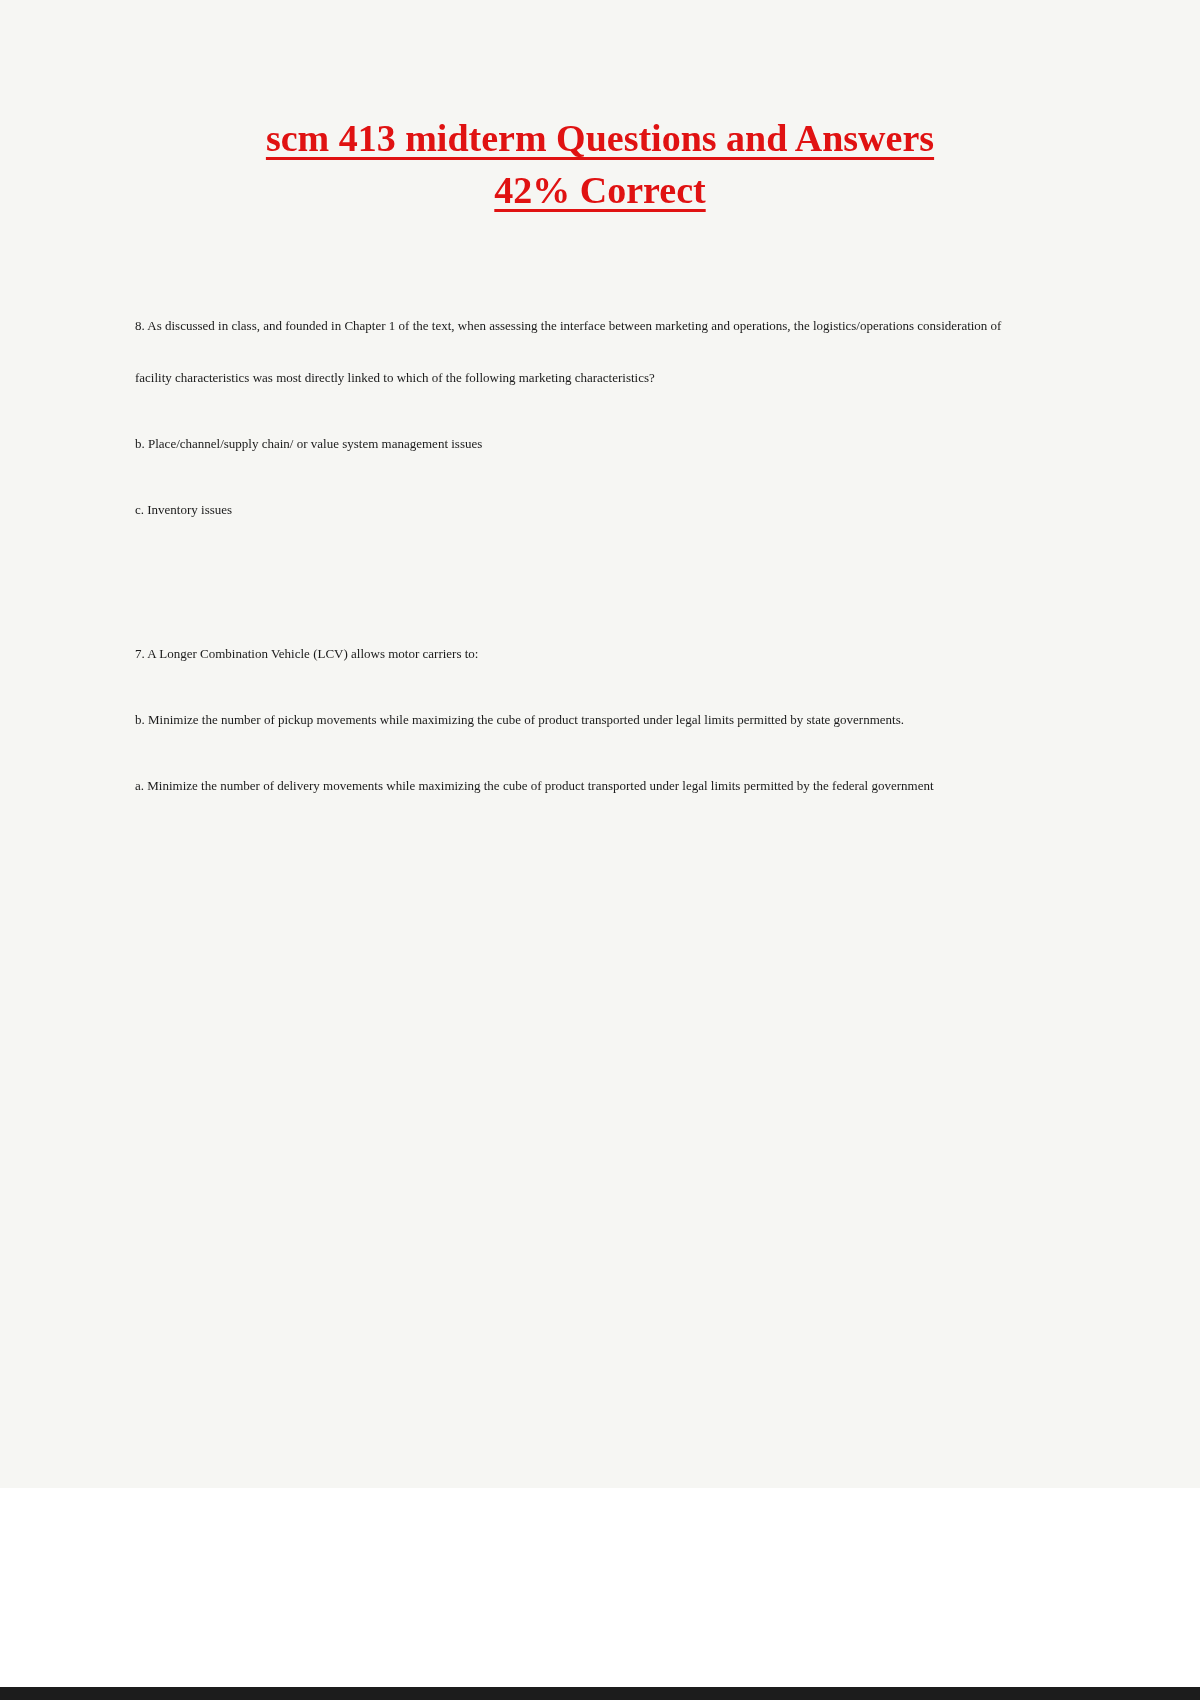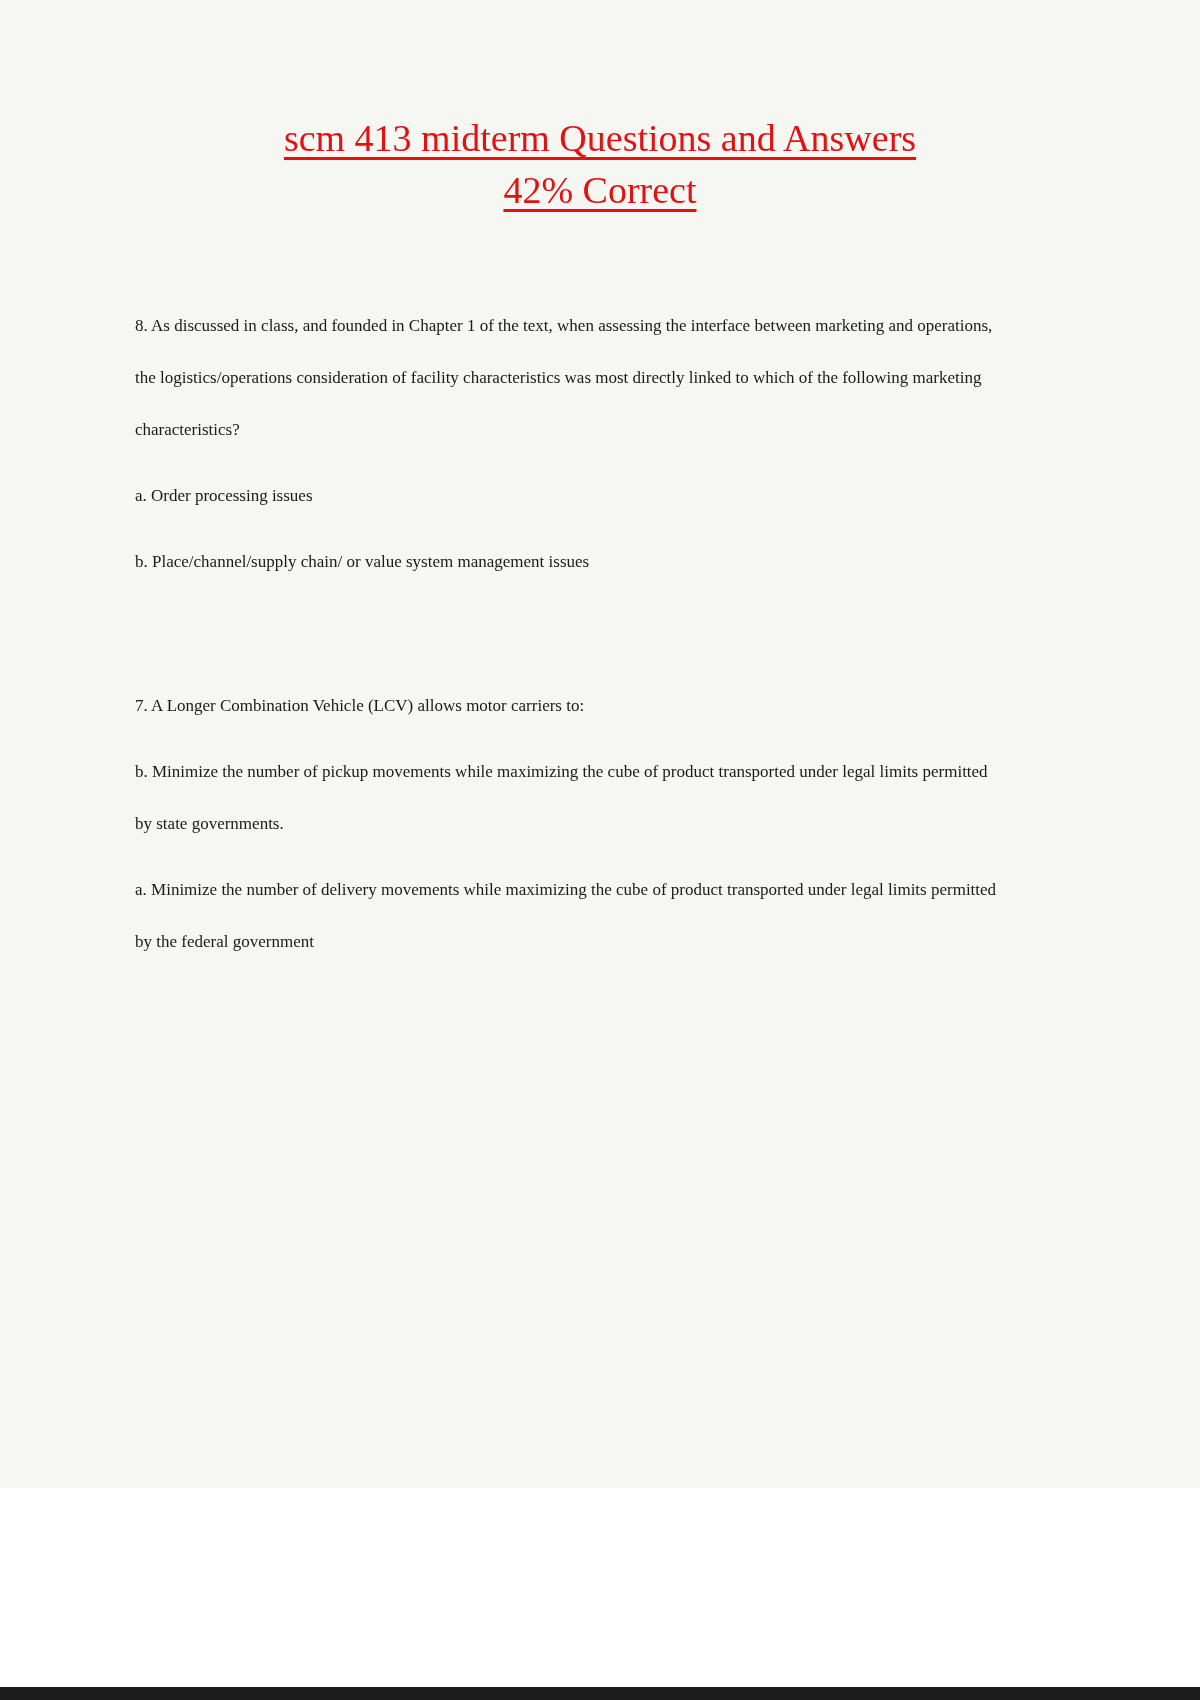--- a/index.html
+++ b/index.html
@@ -16,36 +16,36 @@
     width: 1200px;
     height: 1488px;
     background: #f6f6f3;
     overflow: hidden;
     flex: 0 0 auto;
   }
   .doc-title {
     margin-top: 112px;
     text-align: center;
     color: #e01212;
-    font-weight: normal;
+    font-weight: bold;
     font-size: 38px;
     line-height: 52px;
   }
   .title-line {
     display: block;
     text-decoration: underline;
     text-decoration-thickness: 3px;
     text-underline-offset: 6px;
   }
   .content {
     padding-left: 135px;
     width: 1020px; 
     margin-top: 84px;
     color: #1a1a1a;
-    font-size: 17px;
+    font-size: 13px;
   }
   .content p {
     max-width: 870px;
     margin: 0 0 14px 0;
     line-height: 52px;
   }
   p.q-gap {
     margin-top: 92px;
   }
   .checks {
@@ -79,24 +79,24 @@
 
   <header class="doc-title">
     <span class="title-line">scm 413 midterm Questions and Answers</span>
     <span class="title-line">42% Correct</span>
   </header>
 
   <main class="content">
 
     <p>8. As discussed in class, and founded in Chapter 1 of the text, when assessing the interface between marketing and operations, the logistics/operations consideration of facility characteristics was most directly linked to which of the following marketing characteristics?</p>
 
-    <p>a. Order processing issues</p>
 
     <p>b. Place/channel/supply chain/ or value system management issues</p>
 
+    <p>c. Inventory issues</p>
 
 
     <p class="q-gap">7. A Longer Combination Vehicle (LCV) allows motor carriers to:</p>
 
     <p>b. Minimize the number of pickup movements while maximizing the cube of product transported under legal limits permitted by state governments.</p>
 
     <p>a. Minimize the number of delivery movements while maximizing the cube of product transported under legal limits permitted by the federal government</p>
 
 
   </main>

